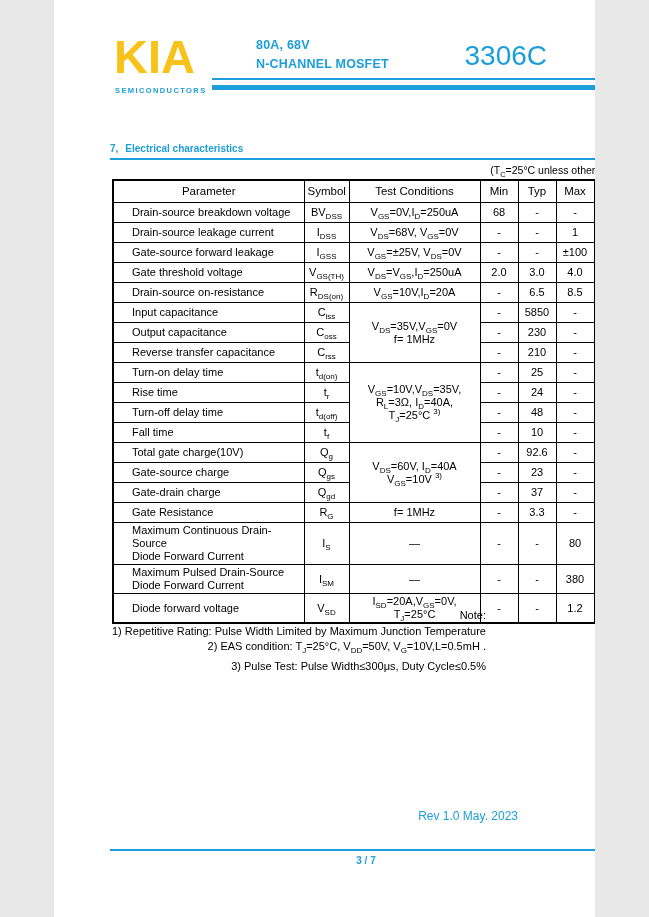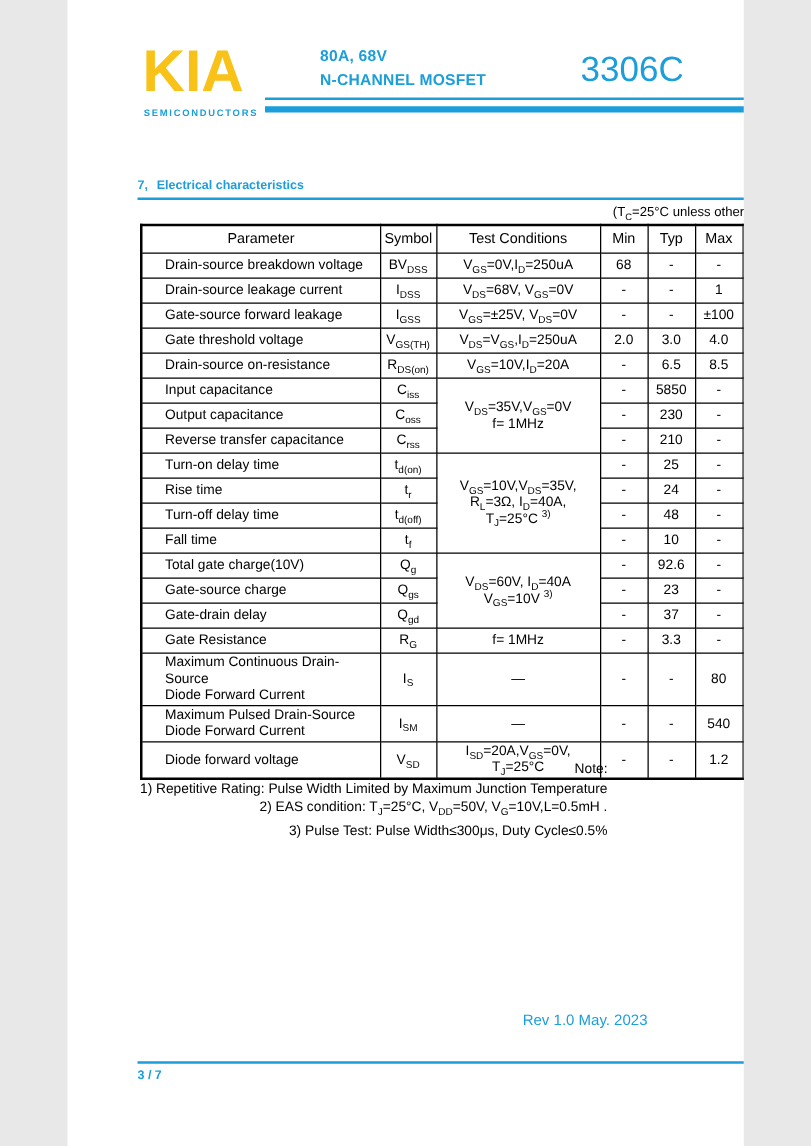--- a/index.html
+++ b/index.html
@@ -74,21 +74,21 @@
   
   .notes{
     position:absolute;left:58px;top:608px;
     font-size:11px;line-height:15.5px;color:var(--ink);text-align:right;
   }
   .notes sub{font-size:8px;}
   
   .footer-rule{position:absolute;left:56px;top:849px;width:534px;height:2px;background:var(--accent);}
   .footer-page{
     position:absolute;left:56px;top:855px;width:512px;
-    color:var(--accent);
+    text-align:center;color:var(--accent);
     font-size:10px;font-weight:bold;
   }
   .footer-rev{
     position:absolute;right:77px;top:809px;
     color:var(--accent);font-size:12px;font-weight:normal;
   }
 </style>
 </head>
 <body>
 
@@ -248,21 +248,21 @@
         </tr>
         <tr>
           <td class="param">Gate-source charge</td>
           <td>Q<sub>gs</sub></td>
           <td>-</td>
           <td>23</td>
           <td>-</td>
           <td>nC</td>
         </tr>
         <tr>
-          <td class="param">Gate-drain delay</td>
+          <td class="param">Gate-drain charge</td>
           <td>Q<sub>gd</sub></td>
           <td>-</td>
           <td>37</td>
           <td>-</td>
           <td>nC</td>
         </tr>
         <tr>
           <td class="param">Gate Resistance</td>
           <td>R<sub>G</sub></td>
           <td rowspan="1">f= 1MHz</td>
@@ -279,21 +279,21 @@
           <td>-</td>
           <td>80</td>
           <td>A</td>
         </tr>
         <tr>
           <td class="param">Maximum Pulsed Drain-Source<br>Diode Forward Current</td>
           <td>I<sub>SM</sub></td>
           <td rowspan="1">—</td>
           <td>-</td>
           <td>-</td>
-          <td>540</td>
+          <td>380</td>
           <td>A</td>
         </tr>
         <tr>
           <td class="param">Diode forward voltage</td>
           <td>V<sub>SD</sub></td>
           <td rowspan="1">I<sub>SD</sub>=20A,V<sub>GS</sub>=0V,<br>T<sub>J</sub>=25°C</td>
           <td>-</td>
           <td>-</td>
           <td>1.2</td>
           <td>V</td>

